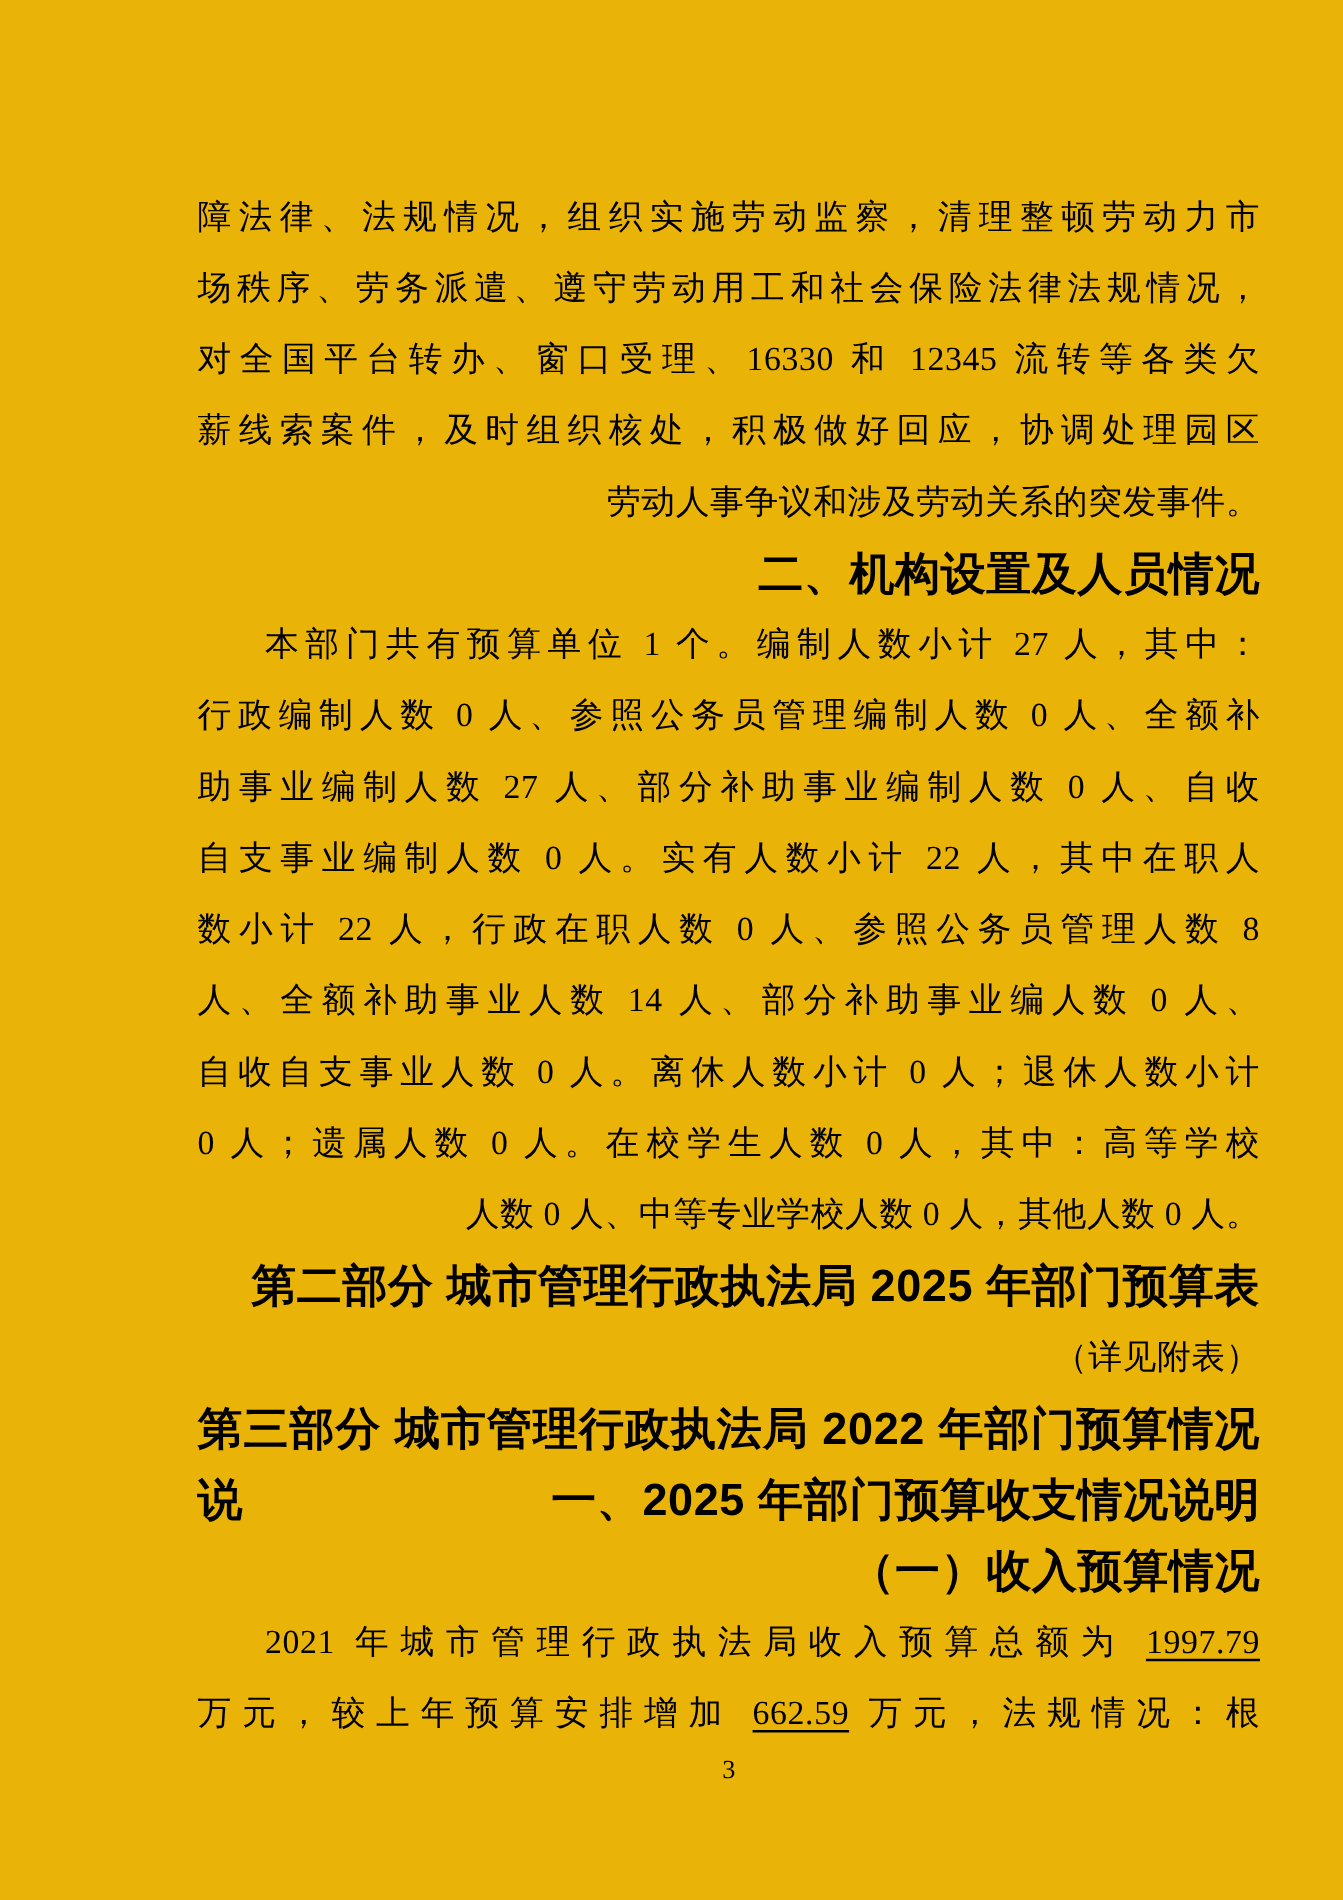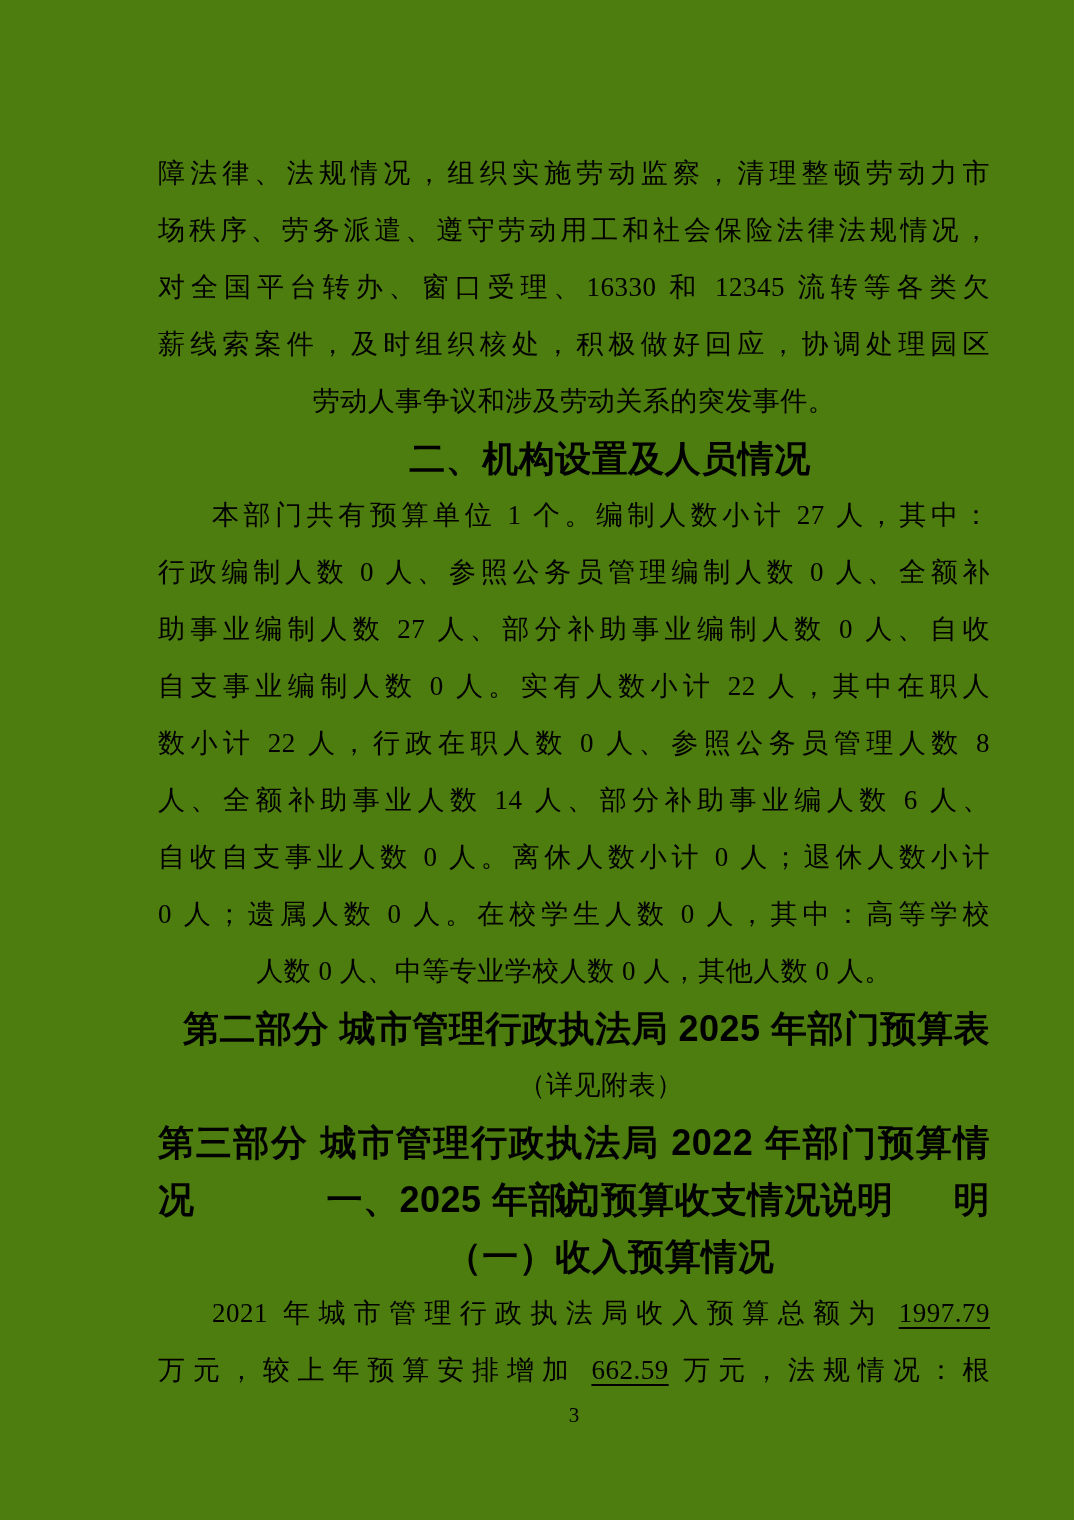--- a/index.html
+++ b/index.html
@@ -1,43 +1,43 @@
 <!DOCTYPE html>
 <html><head>
 <meta charset="utf-8">
 <style>
   html, body { margin: 0; padding: 0; background: #ffffff; }
   .page {
     position: relative;
     width: 1074px;
     height: 1520px;
     margin: 0 auto;
-    background: #4d7c0f;
+    background: #eab308;
     box-sizing: border-box;
-    padding: 145px 84px 0 158px;
+    padding: 145px 66px 0 158px;
     color: #000000;
     font-family: "Liberation Serif", "DejaVu Serif", serif;
     overflow: hidden;
   }
   .line {
     font-size: 27px;
     line-height: 57px;
     height: 57px;
     letter-spacing: 0.5px;
     white-space: nowrap;
   }
   
   .jline {
     white-space: normal;
     text-align: justify;
     text-align-last: justify;
     -moz-text-align-last: justify;
   }
   
-  .lline { text-align: center; }
+  .lline { text-align: right; }
   .indent { text-indent: 2em; }
   .heading {
     font-family: "Liberation Sans", "DejaVu Sans", sans-serif;
     font-weight: 700;
     font-size: 36px;
     letter-spacing: 0.5px;
   }
   .center { text-align: right; }
   .uline {
     text-decoration: underline;
@@ -63,21 +63,21 @@
   <div class="line jline">薪线索案件，及时组织核处，积极做好回应，协调处理园区</div>
   <div class="line lline">劳动人事争议和涉及劳动关系的突发事件。</div>
 
   <div class="line heading indent lline">二、机构设置及人员情况</div>
 
   <div class="line jline indent">本部门共有预算单位 1 个。编制人数小计 27 人，其中：</div>
   <div class="line jline">行政编制人数 0 人、参照公务员管理编制人数 0 人、全额补</div>
   <div class="line jline">助事业编制人数 27 人、部分补助事业编制人数 0 人、自收</div>
   <div class="line jline">自支事业编制人数 0 人。实有人数小计 22 人，其中在职人</div>
   <div class="line jline">数小计 22 人，行政在职人数 0 人、参照公务员管理人数 8</div>
-  <div class="line jline">人、全额补助事业人数 14 人、部分补助事业编人数 6 人、</div>
+  <div class="line jline">人、全额补助事业人数 14 人、部分补助事业编人数 0 人、</div>
   <div class="line jline">自收自支事业人数 0 人。离休人数小计 0 人；退休人数小计</div>
   <div class="line jline">0 人；遗属人数 0 人。在校学生人数 0 人，其中：高等学校</div>
   <div class="line lline">人数 0 人、中等专业学校人数 0 人，其他人数 0 人。</div>
 
   <div class="line heading center">第二部分 城市管理行政执法局 2025 年部门预算表</div>
 
   <div class="line indent lline">（详见附表）</div>
 
   <div class="line heading jline">第三部分 城市管理行政执法局 2022 年部门预算情况说明</div>
 

